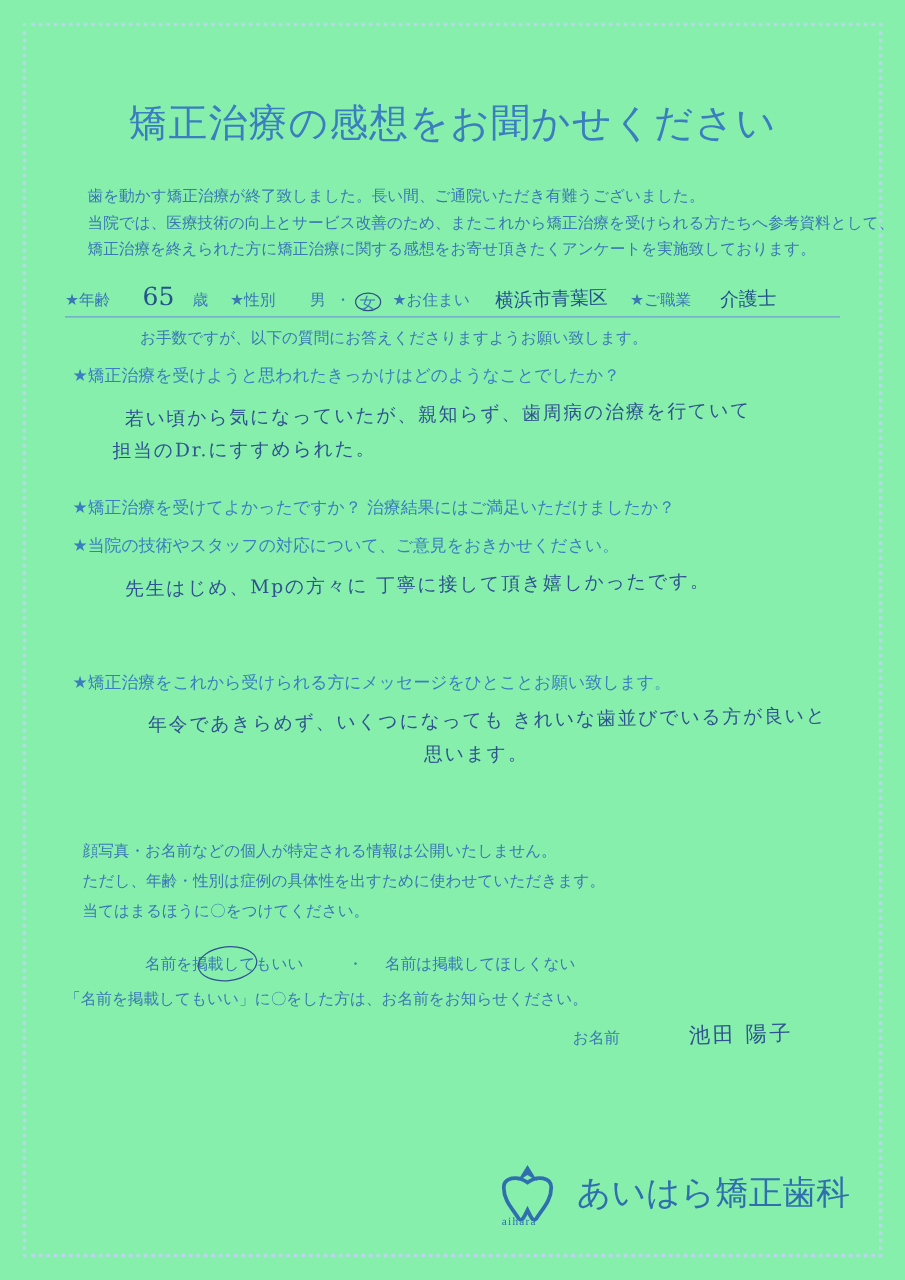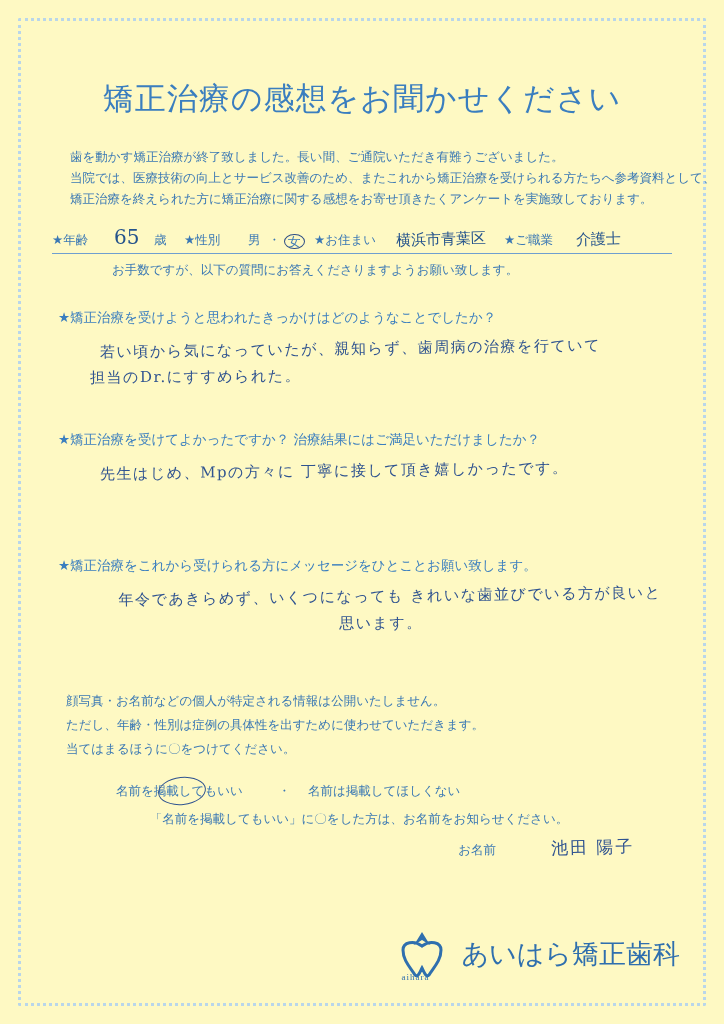--- a/index.html
+++ b/index.html
@@ -14,21 +14,21 @@
     color: #2b6cb0;
     position: relative;
     overflow: hidden;
   }
 
   .page {
     position: absolute;
     left: 0; top: 0;
     width: 724px;
     height: 1024px;
-    background: #fef9c3;
+    background: #86efac;
   }
 
   
   .border-frame {
     position: absolute;
     left: 18px;
     top: 18px;
     right: 18px;
     bottom: 18px;
     border: 3px dotted #b9d6ea;
@@ -90,21 +90,21 @@
 
   .subnote {
     font-size: 12.5px;
     color: #3a78b4;
     margin: 8px 0 0 60px;
   }
 
   .q {
     font-size: 13.5px;
     color: #3a7ebf;
-    margin-top: 30px;
+    margin-top: 13px;
     margin-left: 6px;
     white-space: nowrap;
   }
 
   .answer {
     position: relative;
     color: #2f5390;
     font-family: "DejaVu Serif", "Liberation Serif", serif;
     font-size: 15px;
     line-height: 27px;
@@ -146,21 +146,21 @@
     width: 46px;
     height: 26px;
     border: 1.6px solid #2f5390;
     border-radius: 50%;
     transform: rotate(-6deg);
   }
 
   .consent-note {
     font-size: 12.5px;
     color: #3a78b4;
-    text-align: center;
+    text-align: left;
     margin-top: 2px;
     margin-right: 6px;
   }
 
   .name-line {
     position: relative;
     height: 30px;
     margin-top: 8px;
   }
   .name-label {
@@ -245,20 +245,21 @@
     <div class="subnote">お手数ですが、以下の質問にお答えくださりますようお願い致します。</div>
 
     <div class="q">★矯正治療を受けようと思われたきっかけはどのようなことでしたか？</div>
     <div class="answer block-a1">
       <span class="l">若い頃から気になっていたが、親知らず、歯周病の治療を行ていて</span>
       <span class="l l2">担当のDr.にすすめられた。</span>
     </div>
 
     <div class="q">★矯正治療を受けてよかったですか？ 治療結果にはご満足いただけましたか？</div>
 
+    <div class="q">★当院の技術やスタッフの対応について、ご意見をおきかせください。</div>
     <div class="answer block-a3">
       <span class="l">先生はじめ、Mpの方々に 丁寧に接して頂き嬉しかったです。</span>
     </div>
 
     <div class="q">★矯正治療をこれから受けられる方にメッセージをひとことお願い致します。</div>
     <div class="answer block-a4">
       <span class="l" style="margin-left:8px;">年令であきらめず、いくつになっても きれいな歯並びでいる方が良いと</span>
       <span class="l l2">思います。</span>
     </div>
 

